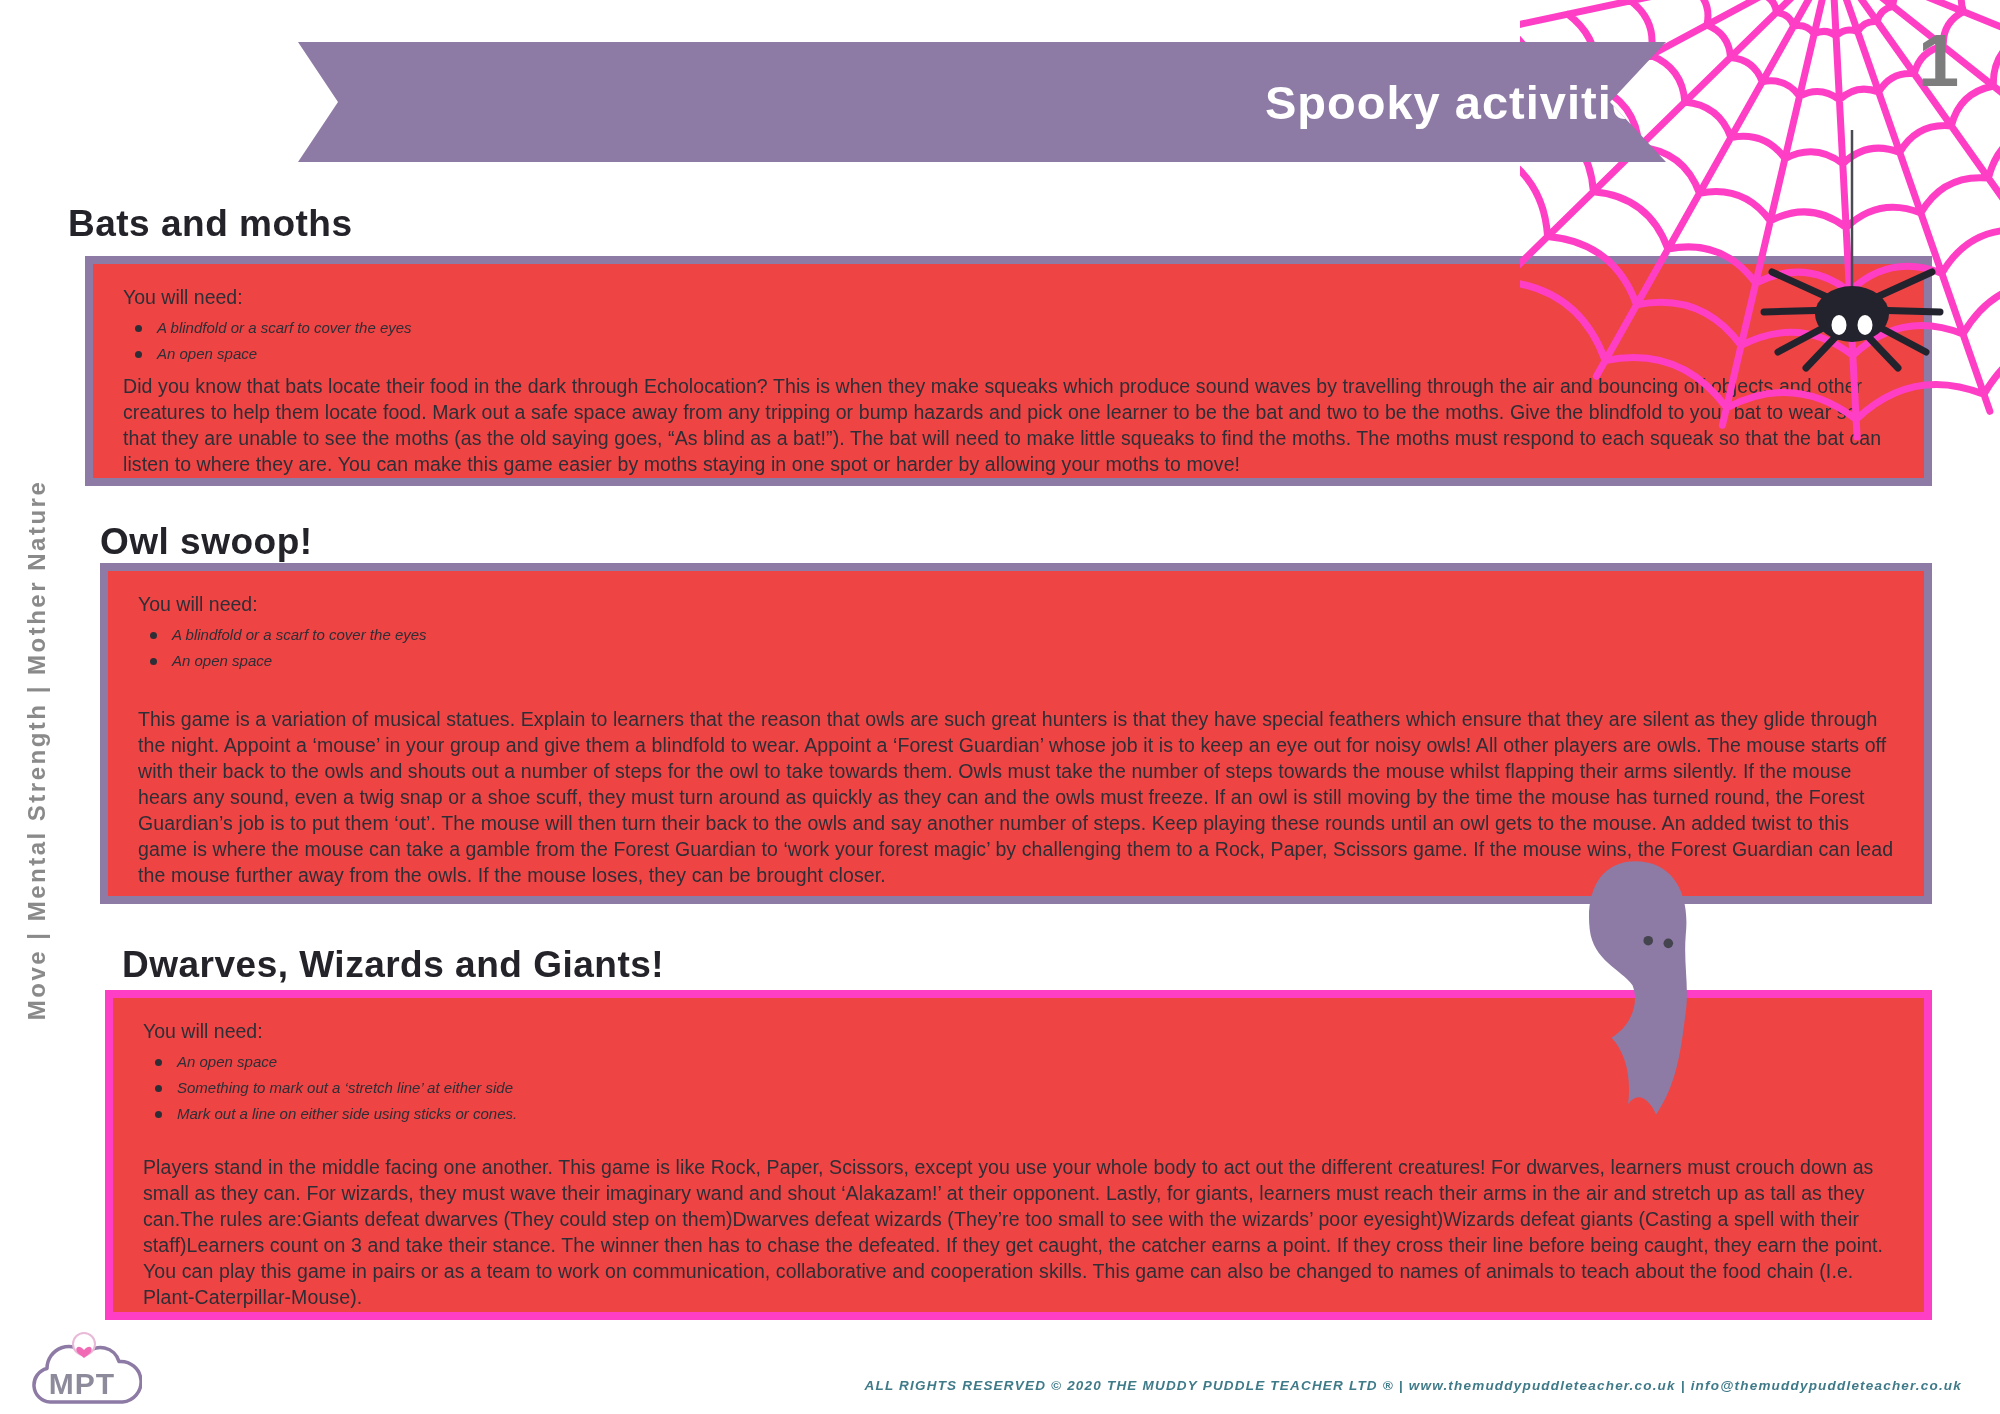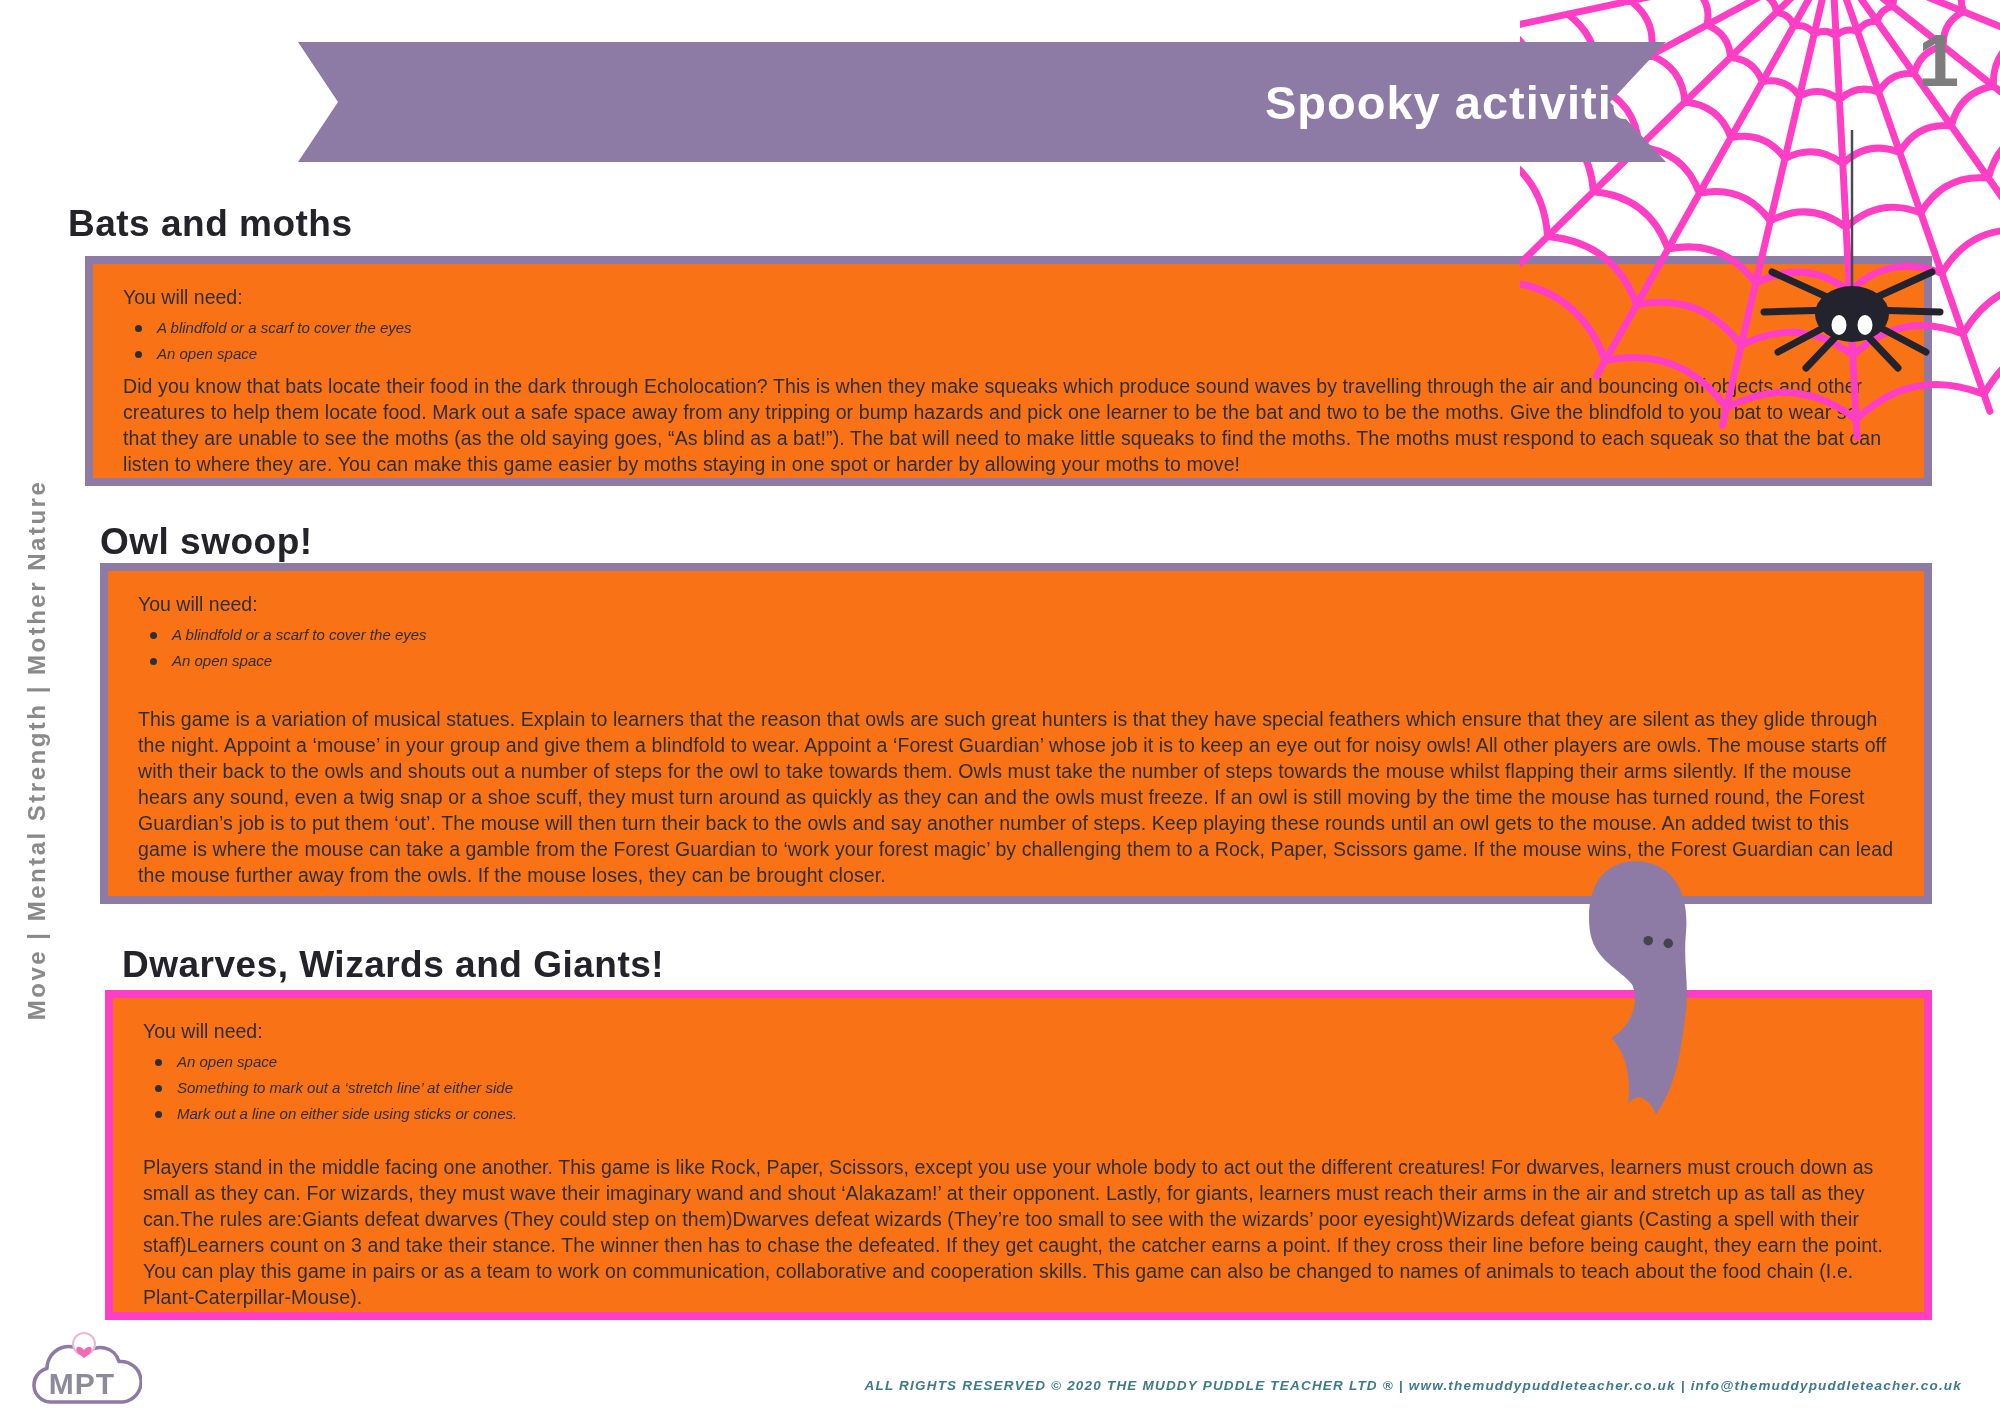--- a/index.html
+++ b/index.html
@@ -56,21 +56,21 @@
   .section-heading{
     position:absolute;margin:0;
     font-size:37px;font-weight:600;color:var(--heading);letter-spacing:0.5px;
     z-index:1;
   }
   #heading-1{left:68px;top:203px;}
   #heading-2{left:100px;top:521px;}
   #heading-3{left:122px;top:944px;}
 
   .activity-box{
-    position:absolute;box-sizing:border-box;background:#f97316;
+    position:absolute;box-sizing:border-box;background:#ef4444;
     border:8px solid var(--purple);
     padding:20px 30px 10px 30px;overflow:hidden;z-index:1;
   }
   #box-1{left:85px;top:256px;width:1847px;height:230px;}
   #box-2{left:100px;top:563px;width:1832px;height:341px;}
   #box-3{left:105px;top:990px;width:1827px;height:330px;border-color:var(--pink);}
 
   .needs-label{margin:0 0 5px 0;font-size:19.5px;line-height:26px;}
   .needs-list{margin:0;padding:0;list-style:none;}
   .needs-list li{

